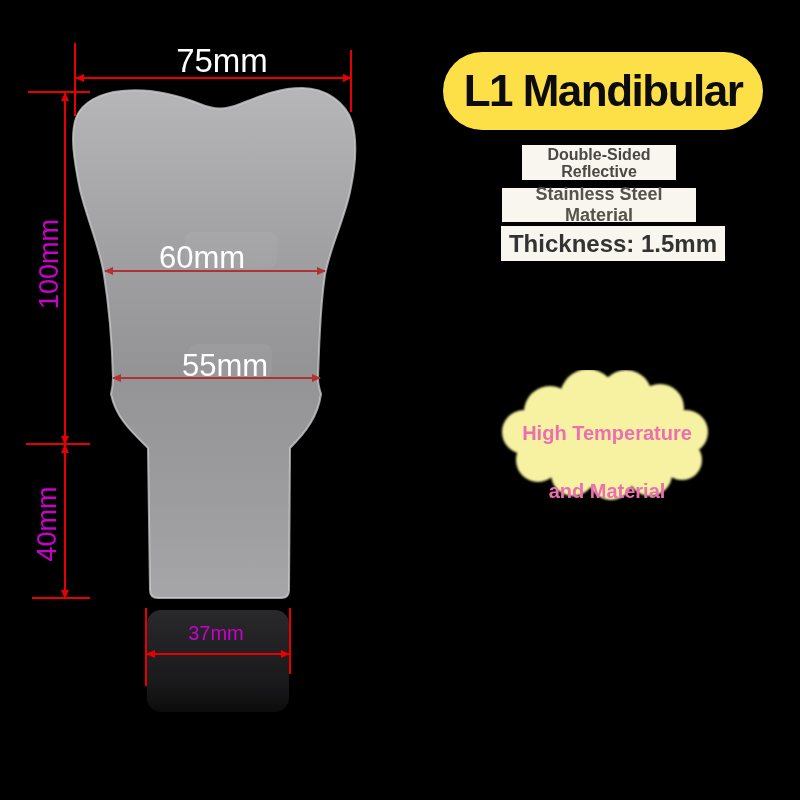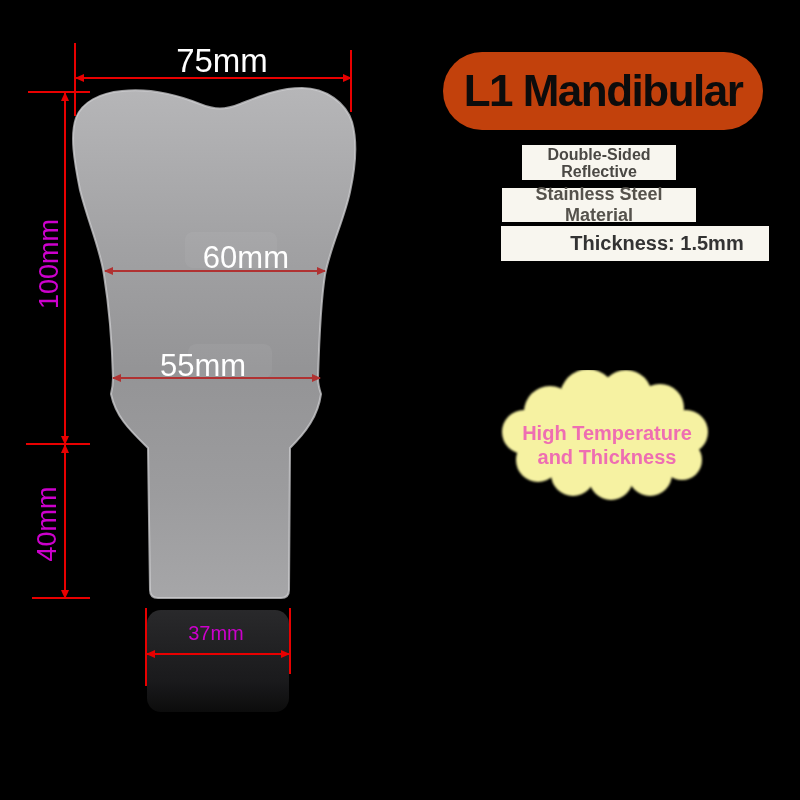--- a/index.html
+++ b/index.html
@@ -37,50 +37,50 @@
   .l55{left:113px;top:377px;width:207px;}
   .l37dim{left:147px;top:653px;width:142px;}
   .l37wl{left:145px;top:608px;height:78px;}
   .l37wr{left:289px;top:608px;height:66px;}
 
   
   .dlabel{position:absolute;white-space:nowrap;}
   .white{color:#ffffff;}
   .magenta{color:#cc00cc;}
   .t75{left:157px;top:42px;width:130px;text-align:center;font-size:33px;}
-  .t60{left:159px;top:240px;width:130px;text-align:right;font-size:31px;}
-  .t55{left:160px;top:348px;width:130px;text-align:left;font-size:31px;}
+  .t60{left:159px;top:240px;width:130px;text-align:left;font-size:31px;}
+  .t55{left:160px;top:348px;width:130px;text-align:center;font-size:31px;}
   .t37{left:156px;top:622px;width:120px;text-align:center;font-size:20px;}
   .t100{left:49px;top:264px;transform:translate(-50%,-50%) rotate(-90deg);font-size:27px;}
   .t40{left:47px;top:524px;transform:translate(-50%,-50%) rotate(-90deg);font-size:27px;}
 
   .sheen{position:absolute;background:rgba(255,255,255,0.05);border-radius:8px;}
   .sheen1{left:185px;top:232px;width:92px;height:36px;}
   .sheen2{left:188px;top:344px;width:84px;height:34px;}
 
   
   .title-pill{position:absolute;left:443px;top:52px;width:320px;height:78px;
-    background:#c2410c;border-radius:39px;display:flex;flex-direction:column;
+    background:#fde047;border-radius:39px;display:flex;flex-direction:column;
     align-items:center;justify-content:center;}
   .title-pill span{font-size:44px;font-weight:bold;color:#0c0c0c;letter-spacing:-1.5px;
     line-height:0.86;}
 
   
   .badge{position:absolute;background:#f8f6ef;display:flex;flex-direction:column;
     align-items:center;justify-content:center;text-align:center;font-weight:bold;}
   .badge1{left:522px;top:145px;width:154px;height:35px;font-size:16px;line-height:17px;color:#4a4844;}
   .badge2{left:502px;top:188px;width:194px;height:34px;font-size:18px;color:#55524c;}
-  .badge3{left:501px;top:226px;width:224px;height:35px;font-size:20px;color:#333333;padding-left:44px;}
+  .badge3{left:501px;top:226px;width:224px;height:35px;font-size:24px;color:#333333;}
 
   
   .cloud-svg{position:absolute;left:498px;top:370px;}
   .cloud-text{position:absolute;left:607px;top:445px;transform:translate(-50%,-50%);
     color:#ee6eb2;font-weight:bold;font-size:20px;line-height:24px;text-align:center;
     white-space:nowrap;}
-  .cloud-text span{display:block;}
+  .cloud-text span{display:block;margin-top:34px;}
 
   .mirror-svg{position:absolute;left:0;top:0;}
 </style>
 </head>
 <body>
 
 <div id="stage">
 
   <svg class="mirror-svg" width="800" height="800" viewBox="0 0 800 800">
     <defs>
@@ -184,16 +184,16 @@
       <circle cx="26" cy="62" r="22"></circle>
     </g>
     <defs>
         <filter id="cloudsoft">
           <feGaussianBlur stdDeviation="1.3"></feGaussianBlur>
         </filter>
       </defs>
   </svg>
   <div class="cloud-text">
     <span>High Temperature</span>
-    <span>and Thickness</span>
+    <span>and Material</span>
   </div>
 
 </div>
 
 </body></html>

